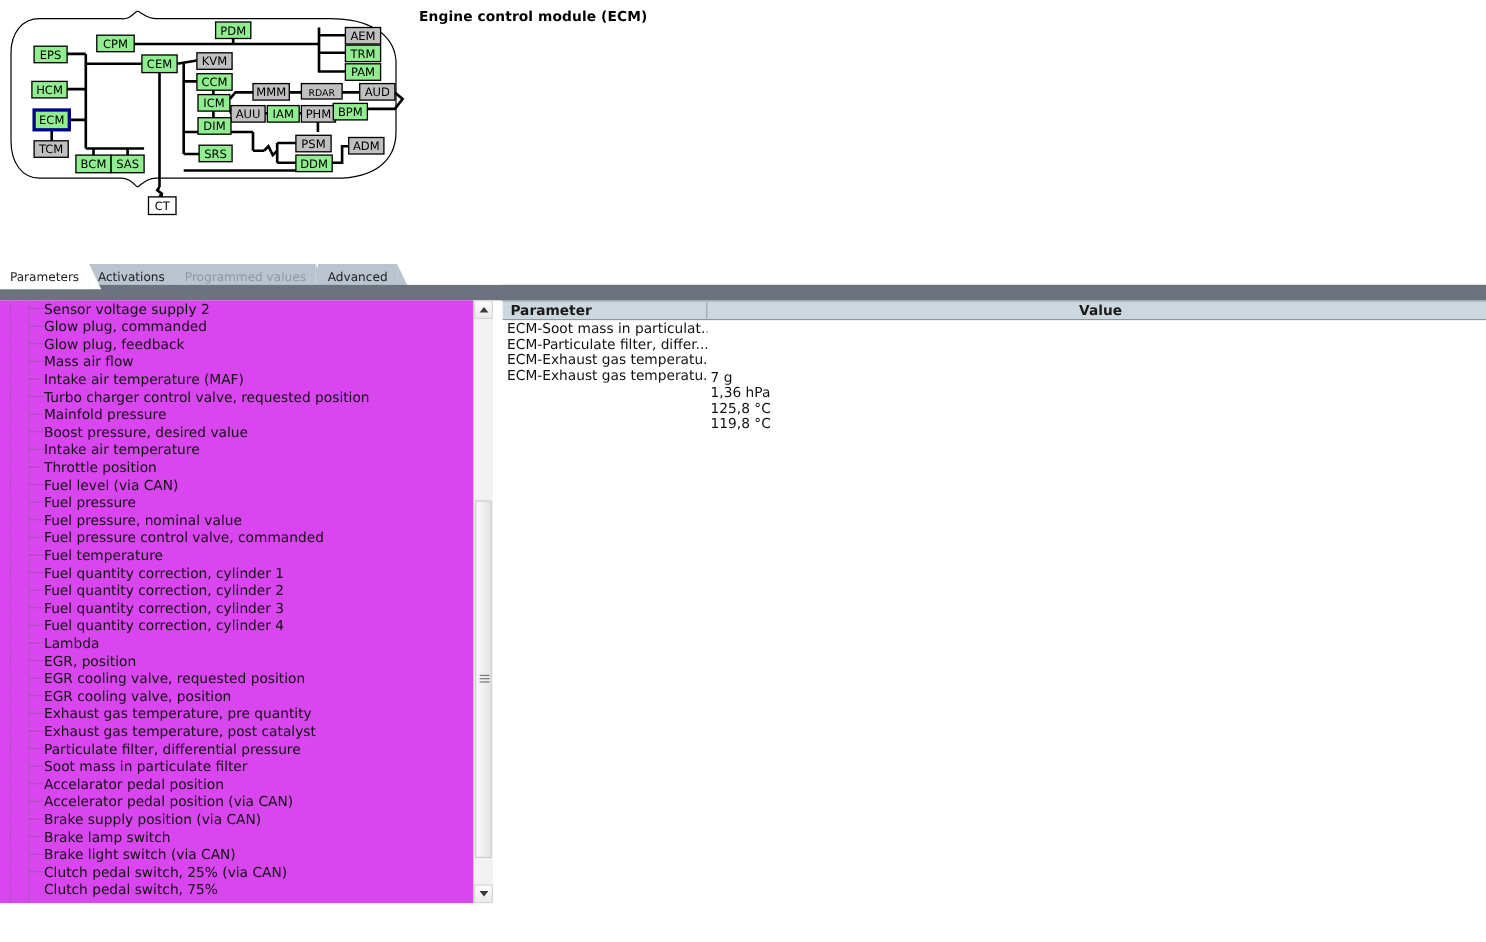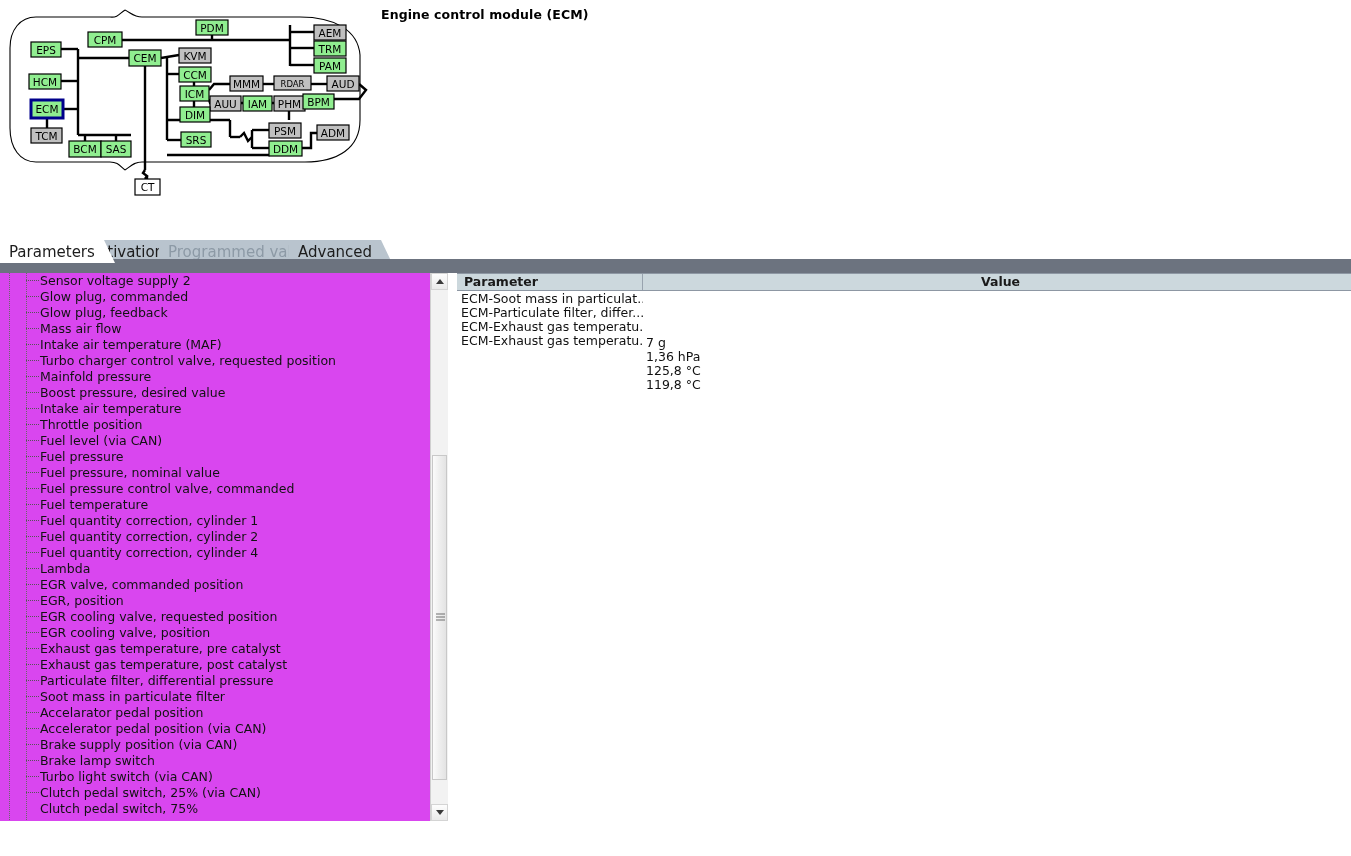--- a/index.html
+++ b/index.html
@@ -25,21 +25,21 @@
   
   #tabbar {
     position: absolute; left: 0; top: 240px;
     width: 1351px; height: 23px;
     background: #ffffff;
   }
   .tab {
     position: absolute; top: 0; height: 23px;
     display: flex; align-items: center;
     padding: 0 9px 0 9px;
-    font-size: 15px;
+    font-size: 11px;
     color: #1d1d1d;
     background: #b9c4ce;
     box-sizing: border-box;
     cursor: default;
     white-space: nowrap;
   }
   .tab::after {
     content: "";
     position: absolute;
     right: -11px; top: 0;
@@ -360,35 +360,35 @@
         <div class="tree-row"><span class="guide"></span><span>Boost pressure, desired value</span></div>
         <div class="tree-row"><span class="guide"></span><span>Intake air temperature</span></div>
         <div class="tree-row"><span class="guide"></span><span>Throttle position</span></div>
         <div class="tree-row"><span class="guide"></span><span>Fuel level (via CAN)</span></div>
         <div class="tree-row"><span class="guide"></span><span>Fuel pressure</span></div>
         <div class="tree-row"><span class="guide"></span><span>Fuel pressure, nominal value</span></div>
         <div class="tree-row"><span class="guide"></span><span>Fuel pressure control valve, commanded</span></div>
         <div class="tree-row"><span class="guide"></span><span>Fuel temperature</span></div>
         <div class="tree-row"><span class="guide"></span><span>Fuel quantity correction, cylinder 1</span></div>
         <div class="tree-row"><span class="guide"></span><span>Fuel quantity correction, cylinder 2</span></div>
+        <div class="tree-row"><span class="guide"></span><span>Fuel quantity correction, cylinder 3</span></div>
         <div class="tree-row"><span class="guide"></span><span>Fuel quantity correction, cylinder 4</span></div>
         <div class="tree-row"><span class="guide"></span><span>Lambda</span></div>
-        <div class="tree-row"><span class="guide"></span><span>EGR valve, commanded position</span></div>
         <div class="tree-row"><span class="guide"></span><span>EGR, position</span></div>
         <div class="tree-row"><span class="guide"></span><span>EGR cooling valve, requested position</span></div>
         <div class="tree-row"><span class="guide"></span><span>EGR cooling valve, position</span></div>
-        <div class="tree-row"><span class="guide"></span><span>Exhaust gas temperature, pre catalyst</span></div>
+        <div class="tree-row"><span class="guide"></span><span>Exhaust gas temperature, pre quantity</span></div>
         <div class="tree-row"><span class="guide"></span><span>Exhaust gas temperature, post catalyst</span></div>
         <div class="tree-row"><span class="guide"></span><span>Particulate filter, differential pressure</span></div>
         <div class="tree-row"><span class="guide"></span><span>Soot mass in particulate filter</span></div>
         <div class="tree-row"><span class="guide"></span><span>Accelarator pedal position</span></div>
         <div class="tree-row"><span class="guide"></span><span>Accelerator pedal position (via CAN)</span></div>
         <div class="tree-row"><span class="guide"></span><span>Brake supply position (via CAN)</span></div>
         <div class="tree-row"><span class="guide"></span><span>Brake lamp switch</span></div>
-        <div class="tree-row"><span class="guide"></span><span>Turbo light switch (via CAN)</span></div>
+        <div class="tree-row"><span class="guide"></span><span>Brake light switch (via CAN)</span></div>
         <div class="tree-row"><span class="guide"></span><span>Clutch pedal switch, 25% (via CAN)</span></div>
         <div class="tree-row"><span>Clutch pedal switch, 75%</span></div>
       </div>
   </div>
 
   <div id="tree-scrollbar">
     <div class="sb-btn" id="sb-up">
       <span class="sb-arrow up"></span>
     </div>
     <div id="sb-thumb">

